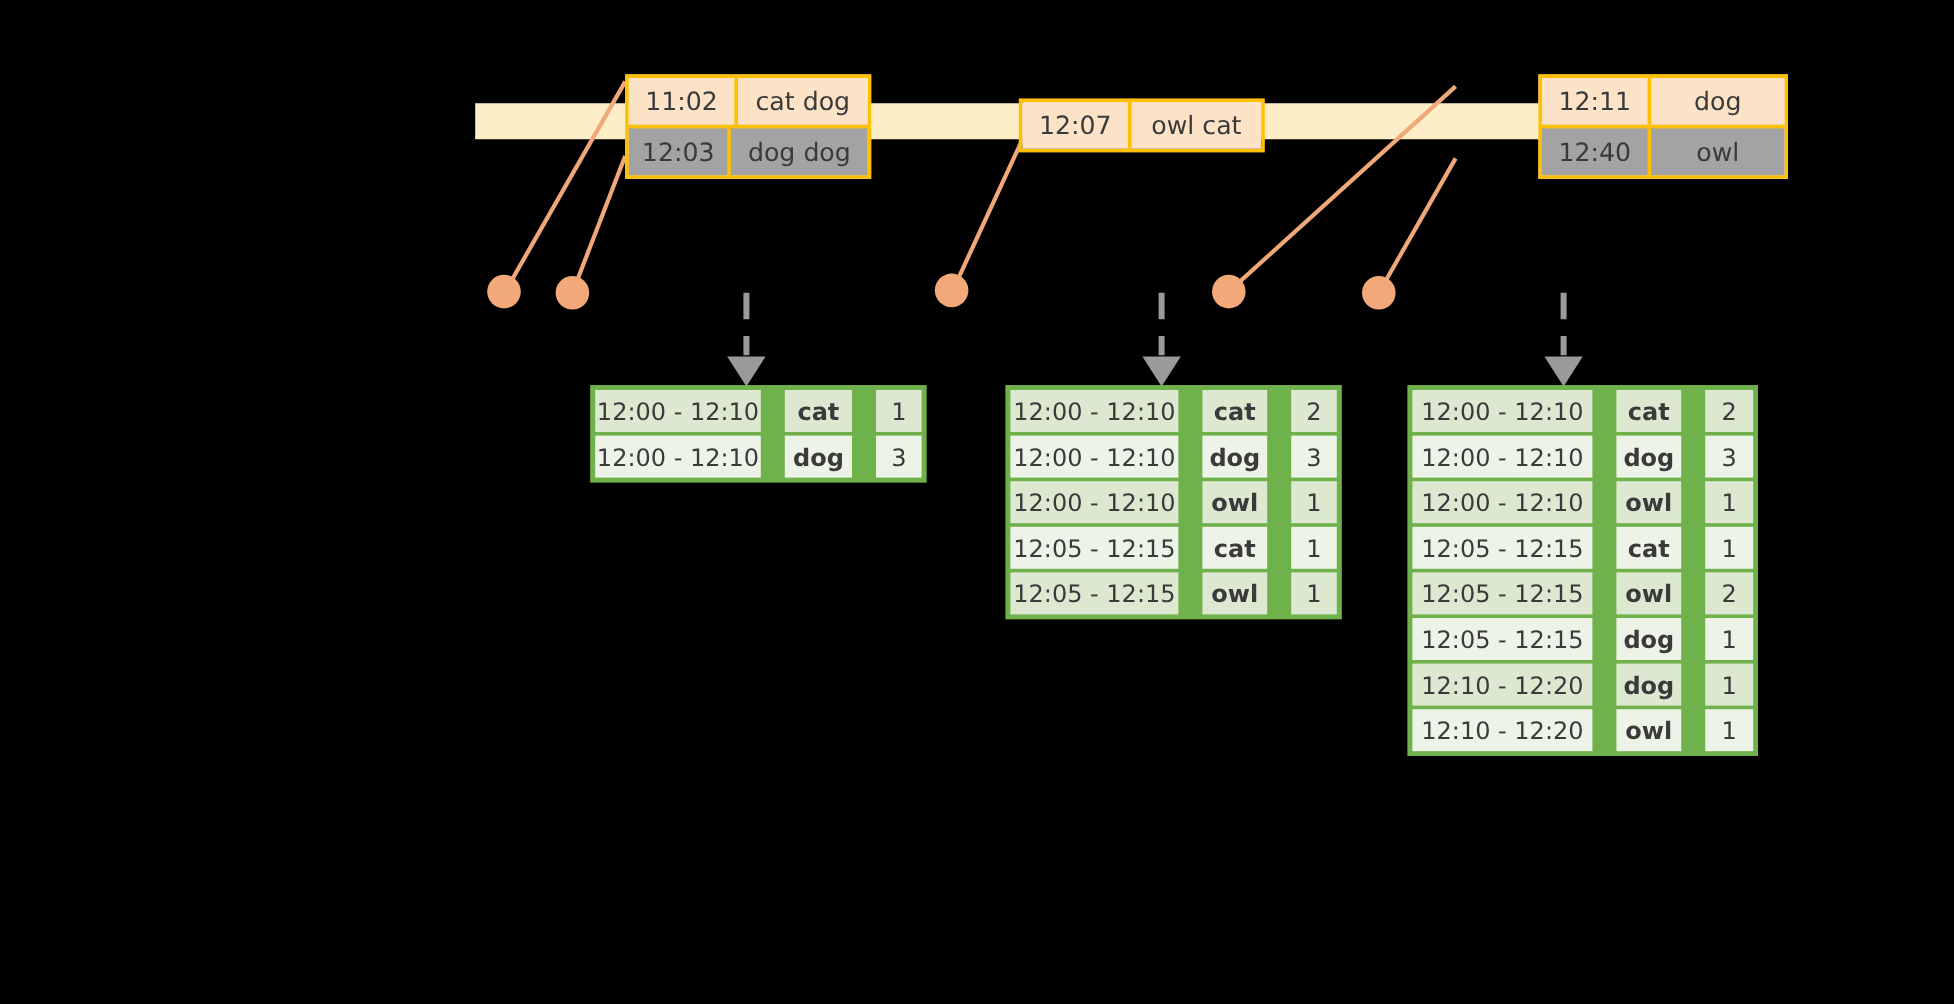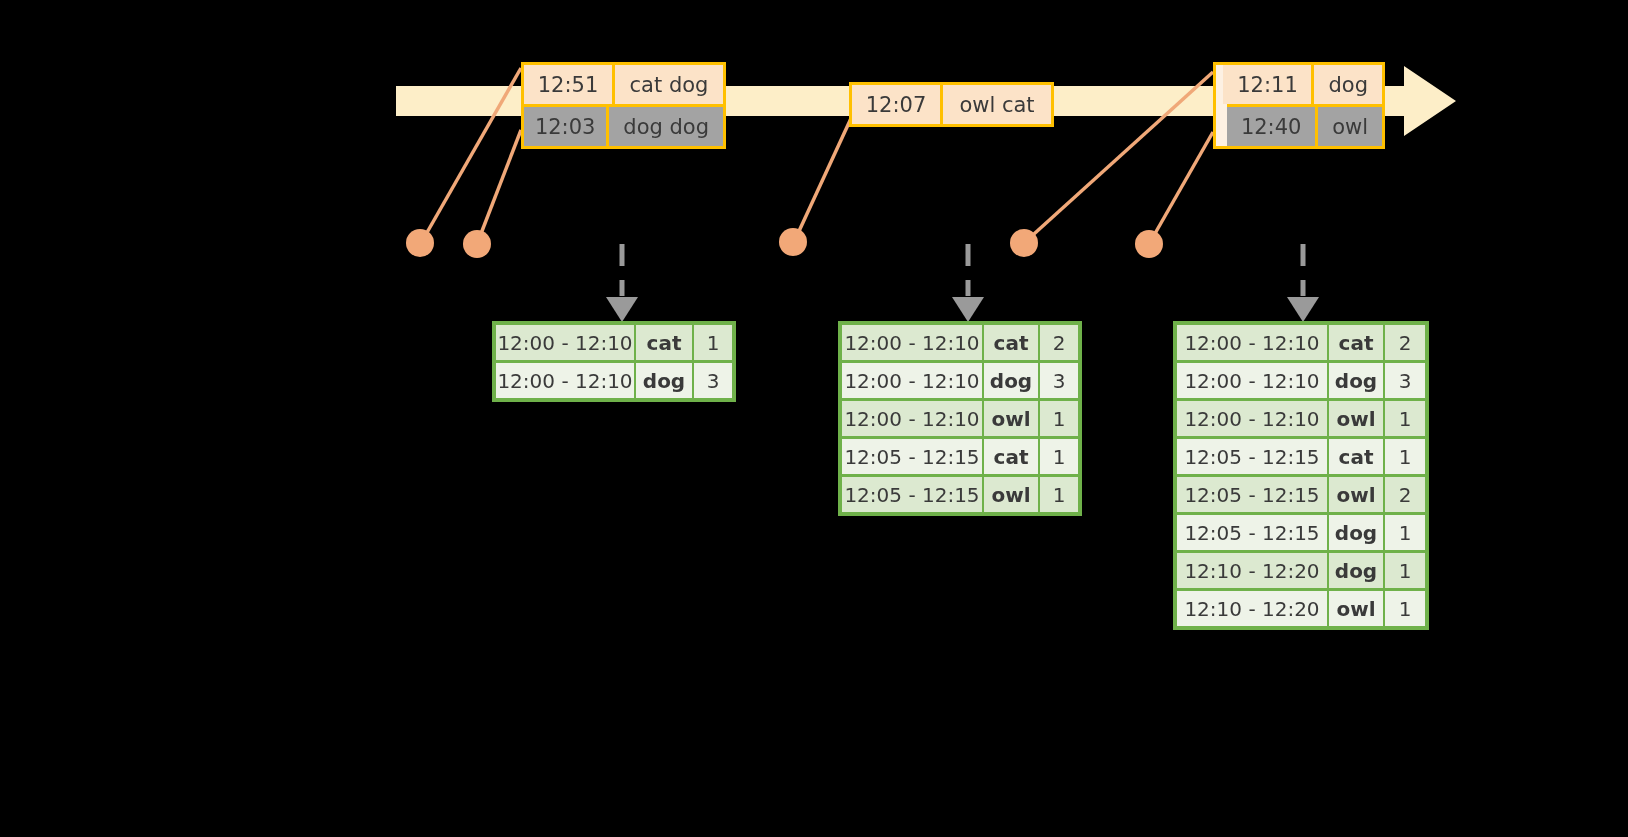--- a/index.html
+++ b/index.html
@@ -16,21 +16,21 @@
   .event-row.r1{background:#a3a3a3;}
   .event-row + .event-row{border-top:3px solid #ffc000;}
   .ev-time{width:88px;display:flex;align-items:center;justify-content:center;
            font-size:21px;color:#3a3a3a;border-right:3px solid #ffc000;}
   .ev-words{flex:1;display:flex;align-items:center;justify-content:center;
             font-size:21px;color:#3a3a3a;padding:0 14px;white-space:nowrap;}
 
   
   .result-table{position:absolute;border:4px solid #6fb14a;box-sizing:border-box;
                 background:#6fb14a;display:flex;flex-direction:column;gap:3px;padding:0;}
-  .res-row{display:flex;gap:2px;height:35px;}
+  .res-row{display:flex;gap:20px;height:35px;}
   .res-row.even .cell{background:#dce9d0;}
   .res-row.odd  .cell{background:#eef3e8;}
   .cell{display:flex;align-items:center;justify-content:center;
         font-size:20px;color:#3a3a3a;white-space:nowrap;}
   .c-window{width:150px;}
   .c-word{width:54px;font-weight:bold;}
   .c-count{width:40px;}
 
   .t1 .c-window{width:138px;} .t1 .c-word{width:56px;} .t1 .c-count{width:38px;}
   .t2 .c-window{width:140px;} .t2 .c-word{width:54px;} .t2 .c-count{width:38px;}
@@ -70,37 +70,37 @@
     </g>
     <g fill="#9a9a9a">
       <path d="M 606,297 L 638,297 L 622,322 Z"></path>
       <path d="M 952,297 L 984,297 L 968,322 Z"></path>
       <path d="M 1287,297 L 1319,297 L 1303,322 Z"></path>
     </g>
   </svg>
 
   <div class="event-box" id="ev1" style="left:521px;top:62px;width:205px;">
     <div class="event-row r0">
-      <div class="ev-time">12:51</div>
+      <div class="ev-time">11:02</div>
       <div class="ev-words">cat dog</div>
     </div>
     <div class="event-row r1">
       <div class="ev-time">12:03</div>
       <div class="ev-words">dog dog</div>
     </div>
   </div>
 
   <div class="event-box" id="ev2" style="left:849px;top:82px;width:205px;">
     <div class="event-row r0">
       <div class="ev-time">12:07</div>
       <div class="ev-words">owl cat</div>
     </div>
   </div>
 
-  <div class="event-box" id="ev3" style="left:1213px;top:62px;width:172px;align-items:flex-end;">
+  <div class="event-box" id="ev3" style="left:1282px;top:62px;width:208px;">
     <div class="event-row r0">
       <div class="ev-time">12:11</div>
       <div class="ev-words">dog</div>
     </div>
     <div class="event-row r1">
       <div class="ev-time">12:40</div>
       <div class="ev-words">owl</div>
     </div>
   </div>
 

